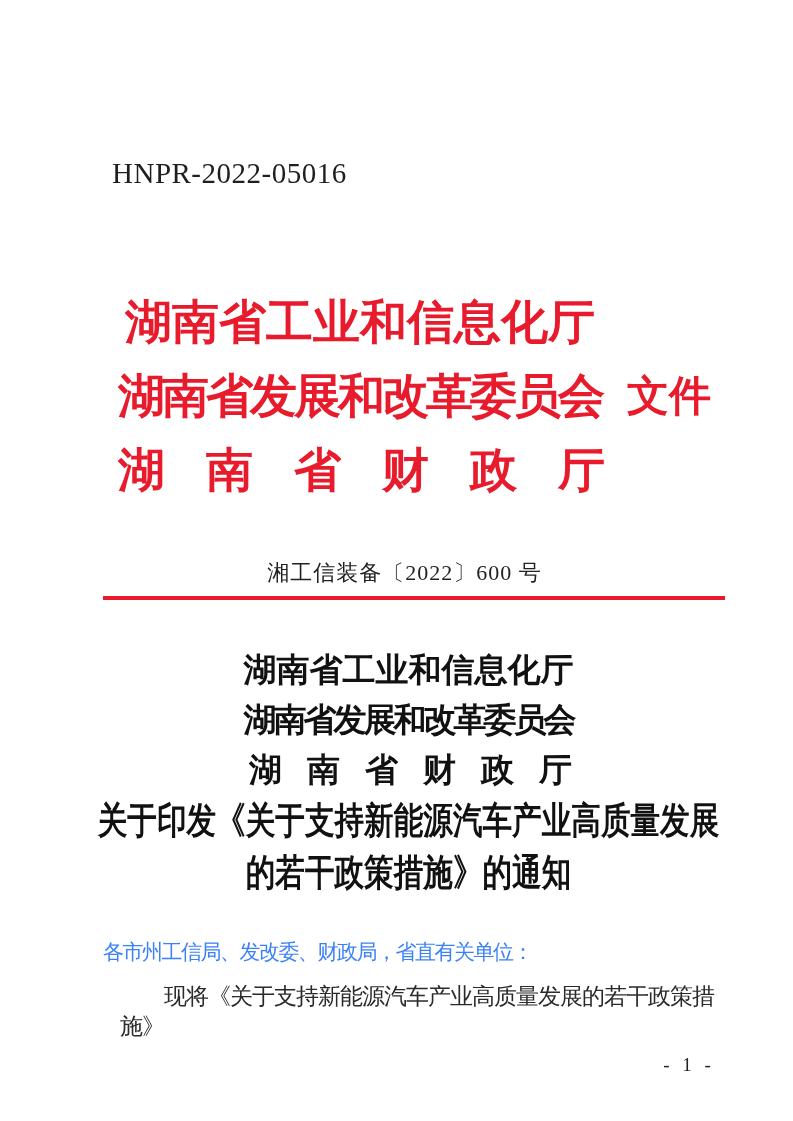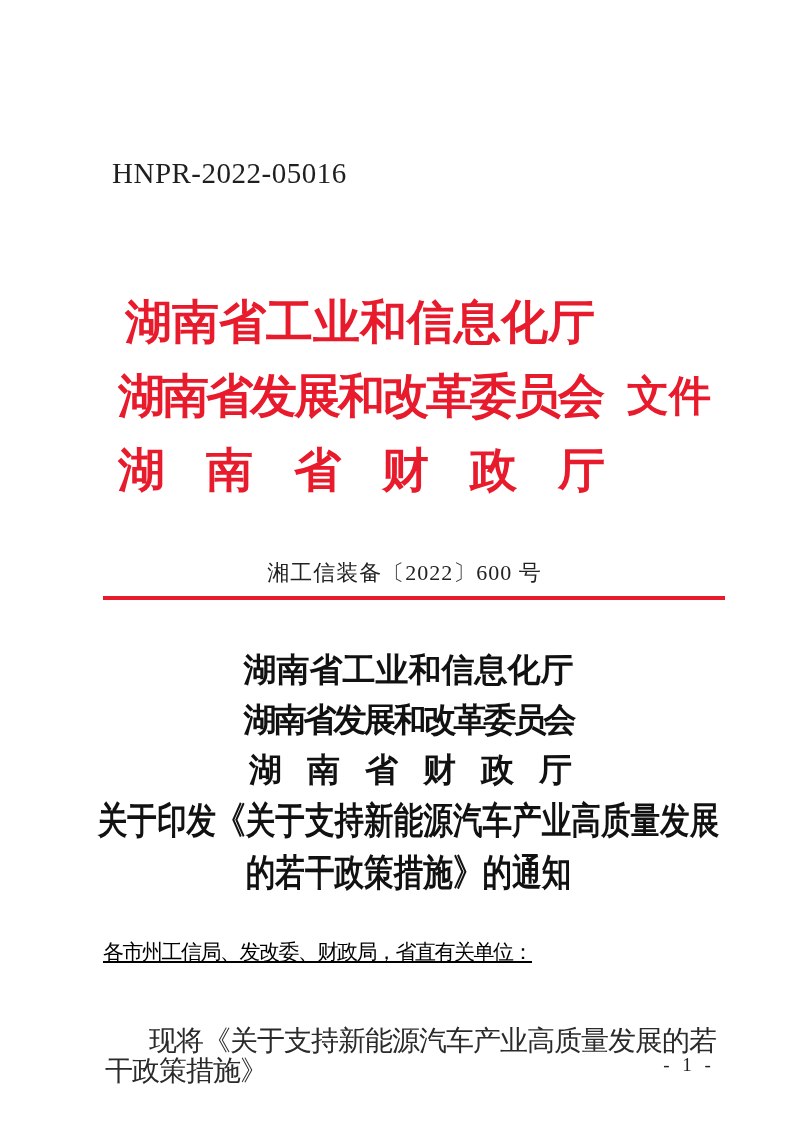--- a/index.html
+++ b/index.html
@@ -96,35 +96,33 @@
     transform: scaleX(0.8);
     transform-origin: center;
     white-space: nowrap;
   }
   .salutation {
     position: absolute;
     left: 103px;
     top: 938px;
     font-size: 21px;
     letter-spacing: -1.5px;
-    color: #000000;
+    color: #3b82f6;
     white-space: nowrap;
-    text-decoration: underline;
   }
   .body-paragraph {
     position: absolute;
-    left: 105px;
+    left: 120px;
     top: 982px;
     width: 625px;
-    font-size: 28px;
+    font-size: 23px;
     letter-spacing: -1px;
     line-height: 30px;
     text-indent: 44px;
     color: #2a2a2a;
-    margin-top: 44px;
   }
   .page-number {
     position: absolute;
     top: 1054px;
     left: 644px;
     width: 90px;
     text-align: center;
     font-size: 19px;
     letter-spacing: 4px;
     color: #222;

